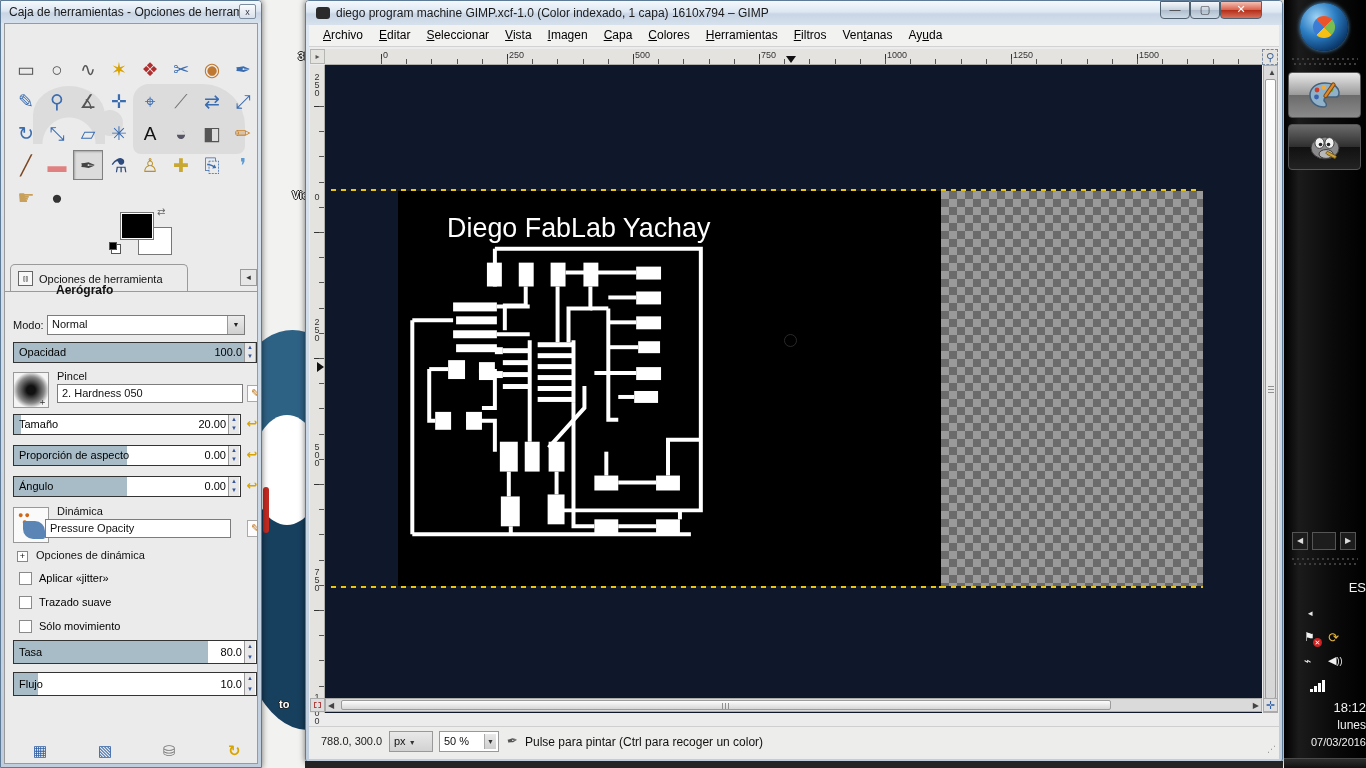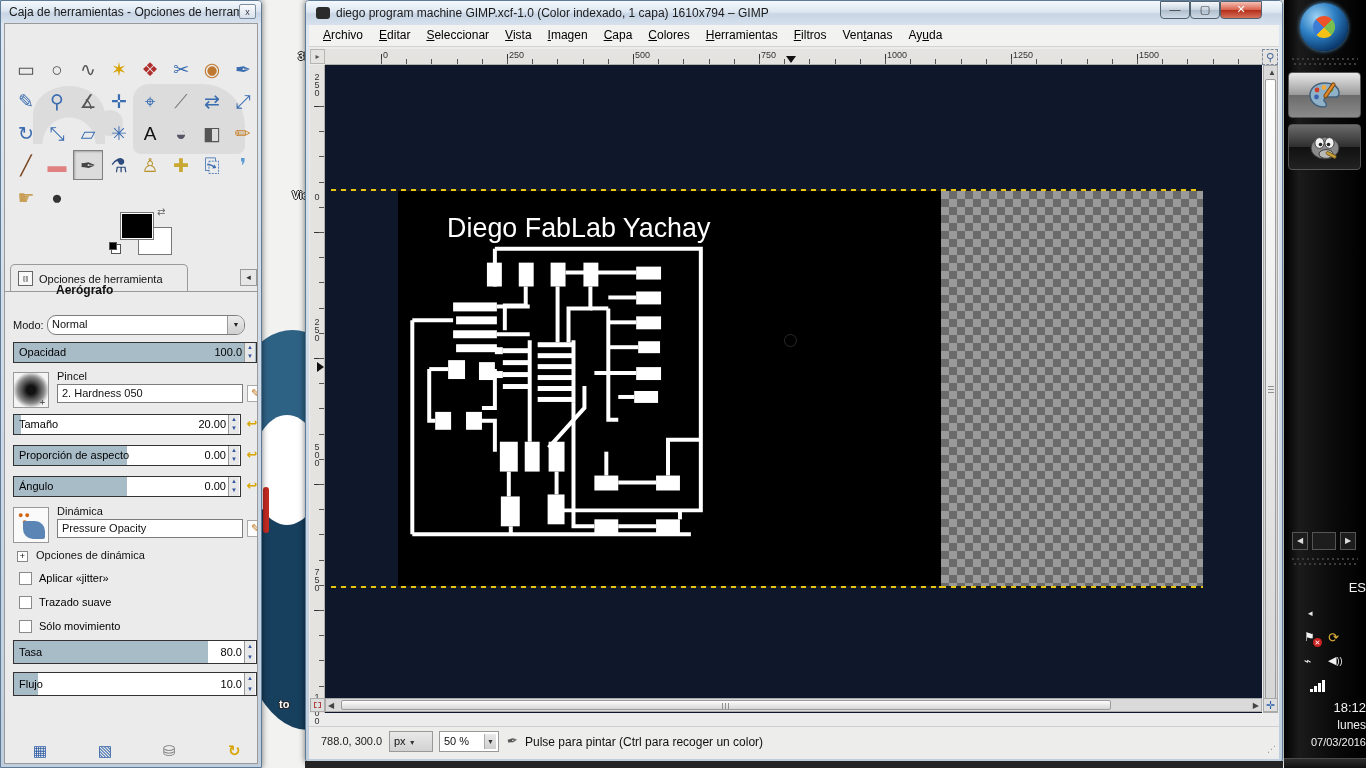--- a/index.html
+++ b/index.html
@@ -350,21 +350,21 @@
 
     <div class="abs" style="left:5px;top:240px;width:178px;height:28px;background:#ebebeb;border:1px solid #9a9a9a;border-bottom:none;border-radius:5px 5px 0 0;display:flex;align-items:center;">
       <span style="width:15px;height:15px;border:1px solid #666;background:#f8f8f8;margin:0 6px 0 7px;display:inline-flex;align-items:center;justify-content:center;font-size:8px;color:#444;">⫾⫾</span>
       <span style="font-size:11px;">Opciones de herramienta</span>
     </div>
     <div class="abs" style="left:235px;top:245px;width:17px;height:17px;border:1px solid #9a9a9a;background:#e6e6e6;font-size:9px;color:#333;text-align:center;line-height:15px;">◂</div>
     <div class="abs" style="left:0;top:267px;width:256px;height:1px;border-top:1px solid #9a9a9a;"></div>
 
     <div class="abs" style="left:8px;top:259px;font-weight:bold;font-size:12px;margin-left:43px;">Aerógrafo</div>
     <span class="abs" style="left:8px;top:295px;font-size:11px;">Modo:</span>
-    <div class="gtk-entry" style="left:42px;top:291px;width:198px;height:20px;border-radius:9px;">
+    <div class="gtk-entry" style="left:42px;top:291px;width:198px;height:20px;">
       <span>Normal</span>
       <span style="position:absolute;right:0;top:0;width:17px;height:18px;background:linear-gradient(#ececec,#cfcfcf);border-left:1px solid #999;text-align:center;font-size:7px;line-height:18px;color:#222;">▼</span>
     </div>
 
     <div class="spin-scale" style="left:8px;top:318px;width:244px;">
       <div class="ss-fill" style="width: 100%;"></div>
       <span class="ss-label">Opacidad</span>
       <span class="ss-value">100.0</span>
       <span class="ss-spin">▲<br>▼</span>
     </div>
@@ -399,21 +399,21 @@
       <span class="ss-spin">▲<br>▼</span>
     </div>
     <div class="reset-btn" style="left:238px;top:453px;">↩</div>
 
     <div class="abs" style="left:8px;top:483px;width:36px;height:36px;border:1px solid #999;background:#fafafa;">
       <span style="position:absolute;left:4px;top:2px;color:#d06818;font-size:9px;letter-spacing:1px;">●●</span>
       <span style="position:absolute;left:8px;top:9px;color:#d06818;font-size:9px;">●</span>
       <div style="position:absolute;right:3px;bottom:3px;width:22px;height:18px;background:#5b85b5;border-radius:2px 10px 2px 10px;"></div>
     </div>
     <span class="abs" style="left:52px;top:481px;font-size:11px;">Dinámica</span>
-    <div class="gtk-entry" style="left:52px;top:495px;width:186px;height:19px;">Pressure Opacity</div>
+    <div class="gtk-entry" style="left:40px;top:495px;width:186px;height:19px;">Pressure Opacity</div>
     <div class="edit-btn" style="left:242px;top:496px;">✎</div>
 
     <div class="abs" style="left:12px;top:525px;font-size:11px;">
       <span style="display:inline-block;width:11px;height:11px;border:1px solid #888;background:#fff;font-size:9px;line-height:9px;text-align:center;margin-right:8px;">+</span><span>Opciones de dinámica</span>
     </div>
 
     <div id="checkbox-list">
         <div class="cb-box" style="left: 14px; top: 548px;"></div>
         <span class="cb-label" style="left: 34px; top: 548px;">Aplicar «jitter»</span>
         <div class="cb-box" style="left: 14px; top: 572px;"></div>

